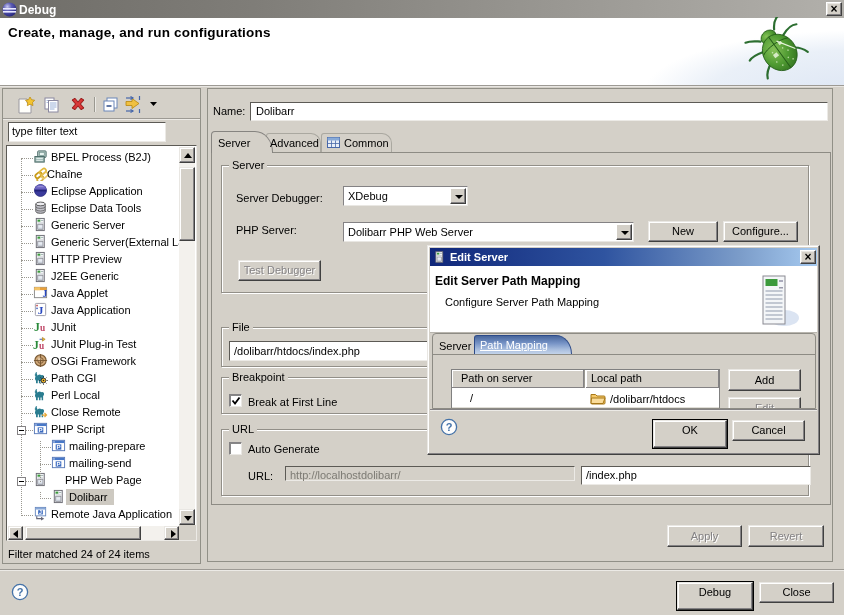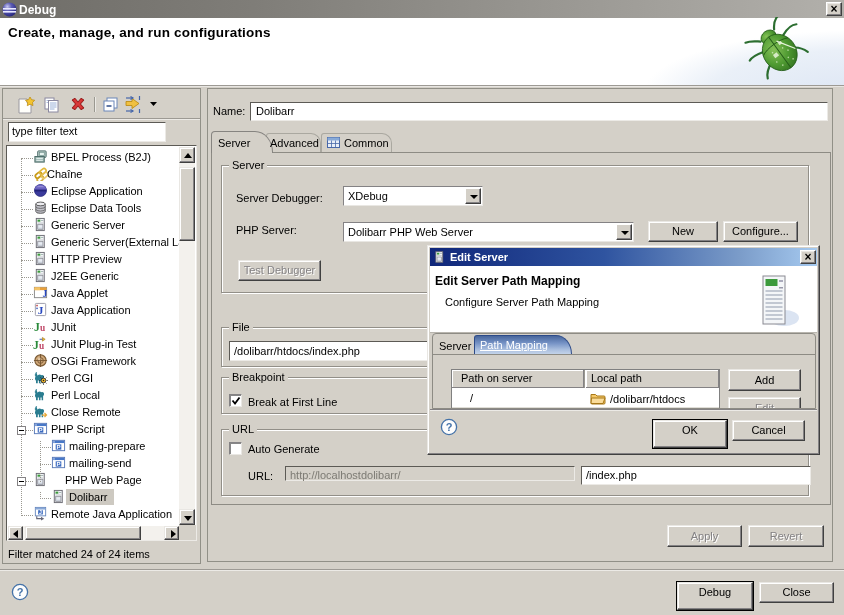--- a/index.html
+++ b/index.html
@@ -294,21 +294,21 @@
         <use href="#i-osgi"></use>
       </svg>
     <div class="abs lbl" style="left:44px;top:209px;">OSGi Framework</div>
     <div class="abs" style="left:14px;top:233px;width:12px;height:1px;border-top:1px dotted #9a9890"></div>
     <svg class="abs" style="left:26px;top:224px" width="15" height="15" viewBox="0 0 16 16">
         <use href="#i-camel"></use>
       </svg>
     <svg class="abs" style="left:32px;top:230px" width="9" height="9" viewBox="0 0 16 16">
         <use href="#i-gear"></use>
       </svg>
-    <div class="abs lbl" style="left:44px;top:226px;">Perl CGI</div>
+    <div class="abs lbl" style="left:44px;top:226px;">Path CGI</div>
     <div class="abs" style="left:14px;top:250px;width:12px;height:1px;border-top:1px dotted #9a9890"></div>
     <svg class="abs" style="left:26px;top:241px" width="15" height="15" viewBox="0 0 16 16">
         <use href="#i-camel"></use>
       </svg>
     <div class="abs lbl" style="left:44px;top:243px;">Perl Local</div>
     <div class="abs" style="left:14px;top:267px;width:12px;height:1px;border-top:1px dotted #9a9890"></div>
     <svg class="abs" style="left:26px;top:258px" width="15" height="15" viewBox="0 0 16 16">
         <use href="#i-camel"></use>
       </svg>
     <svg class="abs" style="left:34px;top:265px" width="8" height="8" viewBox="0 0 16 16">
@@ -390,21 +390,21 @@
     <rect x="0.5" y="0.5" width="12" height="10" fill="#e8eef8" stroke="#4868a8"></rect>
     <rect x="0.5" y="0.5" width="12" height="3" fill="#88aad8"></rect>
     <path d="M0.5 6.5 h12 M4.5 3.5 v7 M8.5 3.5 v7" stroke="#4868a8" stroke-width="0.8"></path>
   </svg>
   <div class="abs lbl" style="left:344px;top:137px;">Common</div>
 
   <div class="abs grp" style="left:221px;top:165px;width:588px;height:128px;">
       <span class="lgd">Server</span>
     </div>
   <div class="abs lbl" style="left:236px;top:192px;">Server Debugger:</div>
-  <div class="abs combo" style="left:343px;top:186px;width:140px;height:20px;">
+  <div class="abs combo" style="left:343px;top:186px;width:125px;height:20px;">
     <div class="cbtxt">XDebug</div>
       <div class="cbbtn">
         <div class="arrow-d"></div>
       </div>
   </div>
   <div class="abs lbl" style="left:236px;top:224px;">PHP Server:</div>
   <div class="abs combo" style="left:343px;top:222px;width:291px;height:20px;">
     <div class="cbtxt">Dolibarr PHP Web Server</div>
       <div class="cbbtn">
         <div class="arrow-d"></div>

